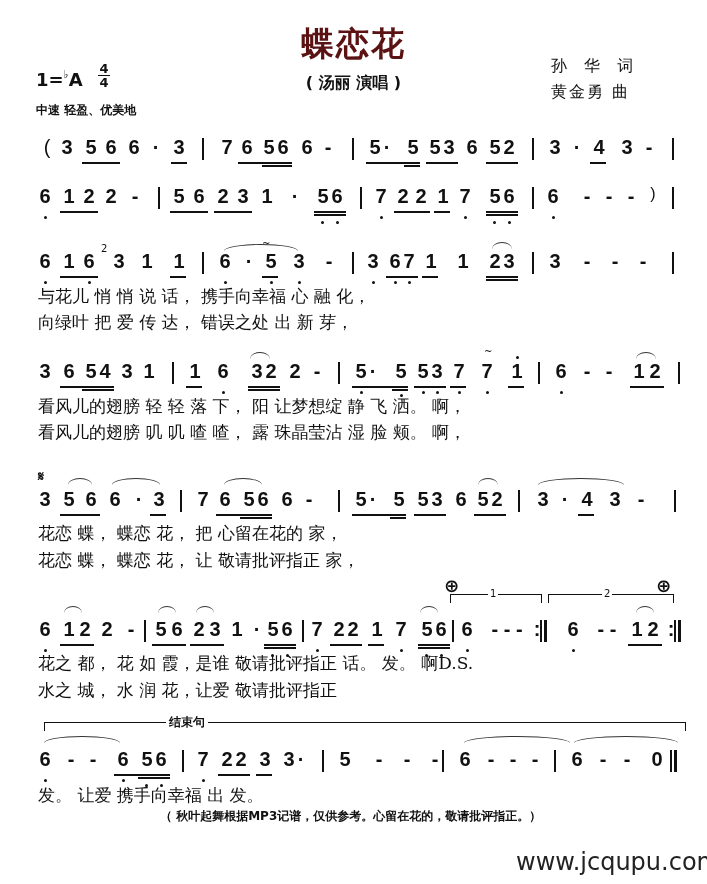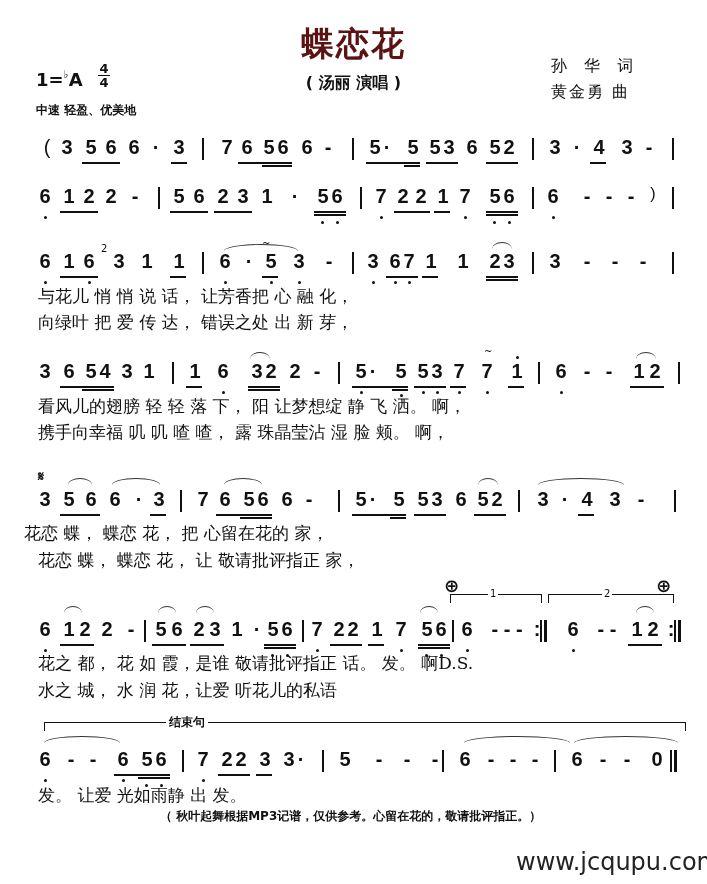--- a/index.html
+++ b/index.html
@@ -177,21 +177,21 @@
     <span class="n" style="left:502px;">3</span>
   <div class="ul" style="left:486px; width:32px;"></div>
   <div class="ul2" style="left:486px; width:32px;"></div>
   <div class="bar" style="left:532px;"></div>
   <span class="n" style="left:548px;">3</span>
   <span class="n" style="left:580px;">-</span>
     <span class="n" style="left:608px;">-</span>
     <span class="n" style="left:636px;">-</span>
   <div class="bar" style="left:672px;"></div>
 </div>
-<div class="lyr" style="left:38px; top:285px;">与花儿 悄 悄  说  话，           让芳香把 心 融     化，</div>
+<div class="lyr" style="left:38px; top:285px;">与花儿 悄 悄  说  话，           携手向幸福 心 融     化，</div>
 <div class="lyr" style="left:38px; top:311px;">向绿叶 把 爱  传  达，           错误之处 出 新     芽，</div>
 
 <div class="tie" style="left:250px; top:352px; width:20px;"></div>
 <div class="tie" style="left:636px; top:352px; width:20px;"></div>
 <div class="abs small" style="left:484px; top:346px;">~</div>
 <div class="row" style="top:360px;">
   <span class="n" style="left:38px;">3</span>
   <span class="n" style="left:62px;">6</span>
   <span class="n" style="left:84px;">5</span>
     <span class="n" style="left:98px;">4</span>
@@ -235,21 +235,21 @@
   <span class="n" style="left:554px;">6</span>
     <div class="dot" style="left:560px;"></div>
   <span class="n" style="left:580px;">-</span>
     <span class="n" style="left:602px;">-</span>
   <span class="n" style="left:632px;">1</span>
     <span class="n" style="left:648px;">2</span>
   <div class="ul" style="left:630px; width:34px;"></div>
   <div class="bar" style="left:678px;"></div>
 </div>
 <div class="lyr" style="left:38px; top:395px;">看风儿的翅膀   轻 轻 落   下，  阳  让梦想绽 静 飞  洒。    啊，</div>
-<div class="lyr" style="left:38px; top:421px;">携手向幸福   叽 叽 喳   喳，  露  珠晶莹沾 湿 脸  颊。    啊，</div>
+<div class="lyr" style="left:38px; top:421px;">看风儿的翅膀   叽 叽 喳   喳，  露  珠晶莹沾 湿 脸  颊。    啊，</div>
 
 <div class="abs" style="left:38px; top:468px; font-size:14px; font-weight:bold;">𝄋</div>
 <div class="tie" style="left:68px; top:478px; width:24px;"></div>
 <div class="tie" style="left:112px; top:478px; width:48px;"></div>
 <div class="tie" style="left:224px; top:478px; width:38px;"></div>
 <div class="tie" style="left:478px; top:478px; width:20px;"></div>
 <div class="tie" style="left:538px; top:478px; width:86px;"></div>
 <div class="row" style="top:488px;">
   <span class="n" style="left:38px;">3</span>
   <span class="n" style="left:62px;">5</span>
@@ -283,21 +283,21 @@
   <div class="ul" style="left:474px; width:32px;"></div>
   <div class="bar" style="left:518px;"></div>
   <span class="n" style="left:536px;">3</span>
   <span class="n" style="left:558px;">·</span>
   <span class="n" style="left:580px;">4</span>
   <div class="ul" style="left:578px; width:16px;"></div>
   <span class="n" style="left:608px;">3</span>
   <span class="n" style="left:634px;">-</span>
   <div class="bar" style="left:674px;"></div>
 </div>
-<div class="lyr" style="left:24px; top:522px;">花恋   蝶，      蝶恋    花，  把  心留在花的      家，</div>
+<div class="lyr" style="left:38px; top:522px;">花恋   蝶，      蝶恋    花，  把  心留在花的      家，</div>
 <div class="lyr" style="left:38px; top:549px;">花恋   蝶，      蝶恋    花，  让  敬请批评指正      家，</div>
 
 <div class="coda" style="left:444px; top:575px;">⊕</div>
 <div class="coda" style="left:656px; top:575px;">⊕</div>
 <div class="bracket" style="left:450px; top:594px; width:90px;"></div>
 <div class="abs small" style="left:488px; top:588px; background:#fff; padding:0 2px;">1</div>
 <div class="bracket" style="left:548px; top:594px; width:124px;"></div>
 <div class="abs small" style="left:602px; top:588px; background:#fff; padding:0 2px;">2</div>
 <div class="tie" style="left:64px; top:606px; width:18px;"></div>
 <div class="tie" style="left:158px; top:606px; width:18px;"></div>
@@ -352,21 +352,21 @@
   <span class="n" style="left:566px;">6</span>
     <div class="dot" style="left:572px;"></div>
   <span class="n" style="left:592px; width:30px;">- -</span>
   <span class="n" style="left:630px;">1</span>
     <span class="n" style="left:646px;">2</span>
   <div class="ul" style="left:628px; width:34px;"></div>
   <span class="n" style="left:664px;">:</span>
   <div class="bar dbl" style="left:674px;"></div>
 </div>
 <div class="lyr" style="left:38px; top:652px;">花之  都，  花 如   霞，是谁  敬请批评指正   话。        发。    啊D.S.</div>
-<div class="lyr" style="left:38px; top:679px;">水之  城，  水 润   花，让爱  听花儿的私语</div>
+<div class="lyr" style="left:38px; top:679px;">水之  城，  水 润   花，让爱  敬请批评指正</div>
 
 <div class="bracket" style="left:44px; top:722px; width:640px;"></div>
 <div class="abs" style="left:166px; top:714px; font-size:12px; font-weight:bold; background:#fff; padding:0 3px;">结束句</div>
 <div class="tie" style="left:44px; top:736px; width:76px;"></div>
 <div class="tie" style="left:464px; top:736px; width:106px;"></div>
 <div class="tie" style="left:574px; top:736px; width:104px;"></div>
 <div class="row" style="top:748px;">
   <span class="n" style="left:38px;">6</span>
     <div class="dot" style="left:44px;"></div>
   <span class="n" style="left:64px;">-</span>
@@ -399,16 +399,16 @@
   <span class="n" style="left:484px;">-</span>
     <span class="n" style="left:506px;">-</span>
     <span class="n" style="left:528px;">-</span>
   <div class="bar" style="left:554px;"></div>
   <span class="n" style="left:570px;">6</span>
   <span class="n" style="left:596px;">-</span>
     <span class="n" style="left:620px;">-</span>
   <span class="n" style="left:650px;">0</span>
   <div class="bar dbl" style="left:670px;"></div>
 </div>
-<div class="lyr" style="left:38px; top:784px;">发。      让爱   光如雨静     出            发。</div>
+<div class="lyr" style="left:38px; top:784px;">发。      让爱   携手向幸福     出            发。</div>
 
 <div class="abs note-footer">（ 秋叶起舞根据MP3记谱，仅供参考。心留在花的，敬请批评指正。）</div>
 <div class="abs site">www.jcqupu.com</div>
 
 </body></html>

